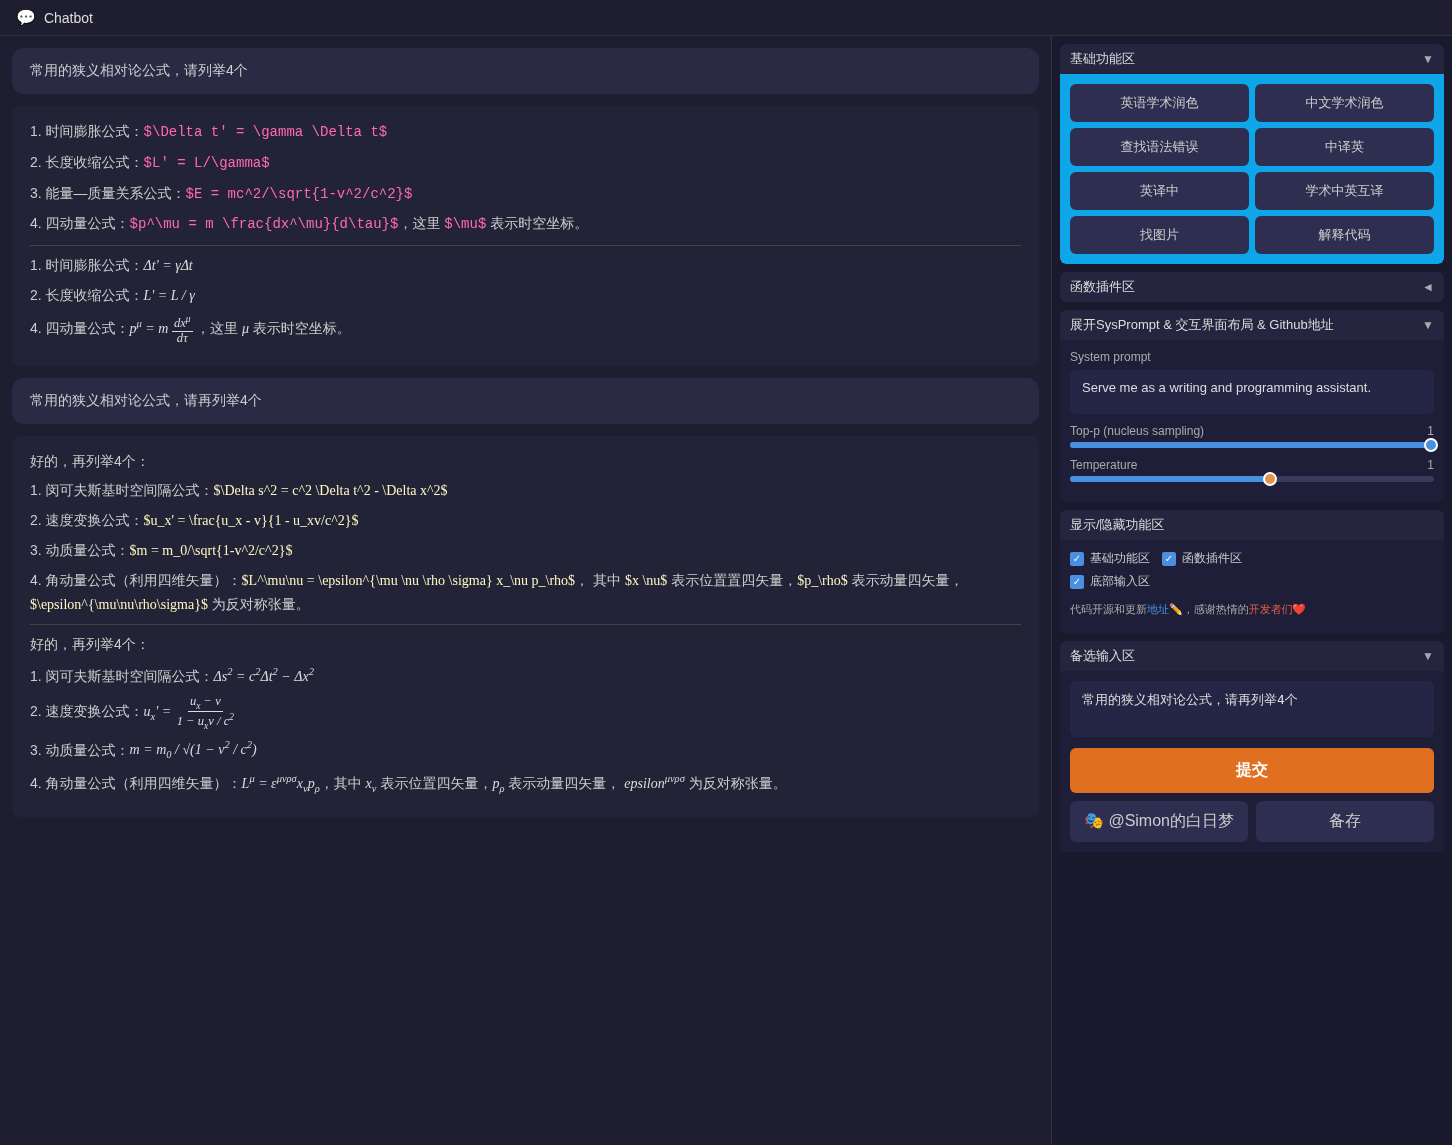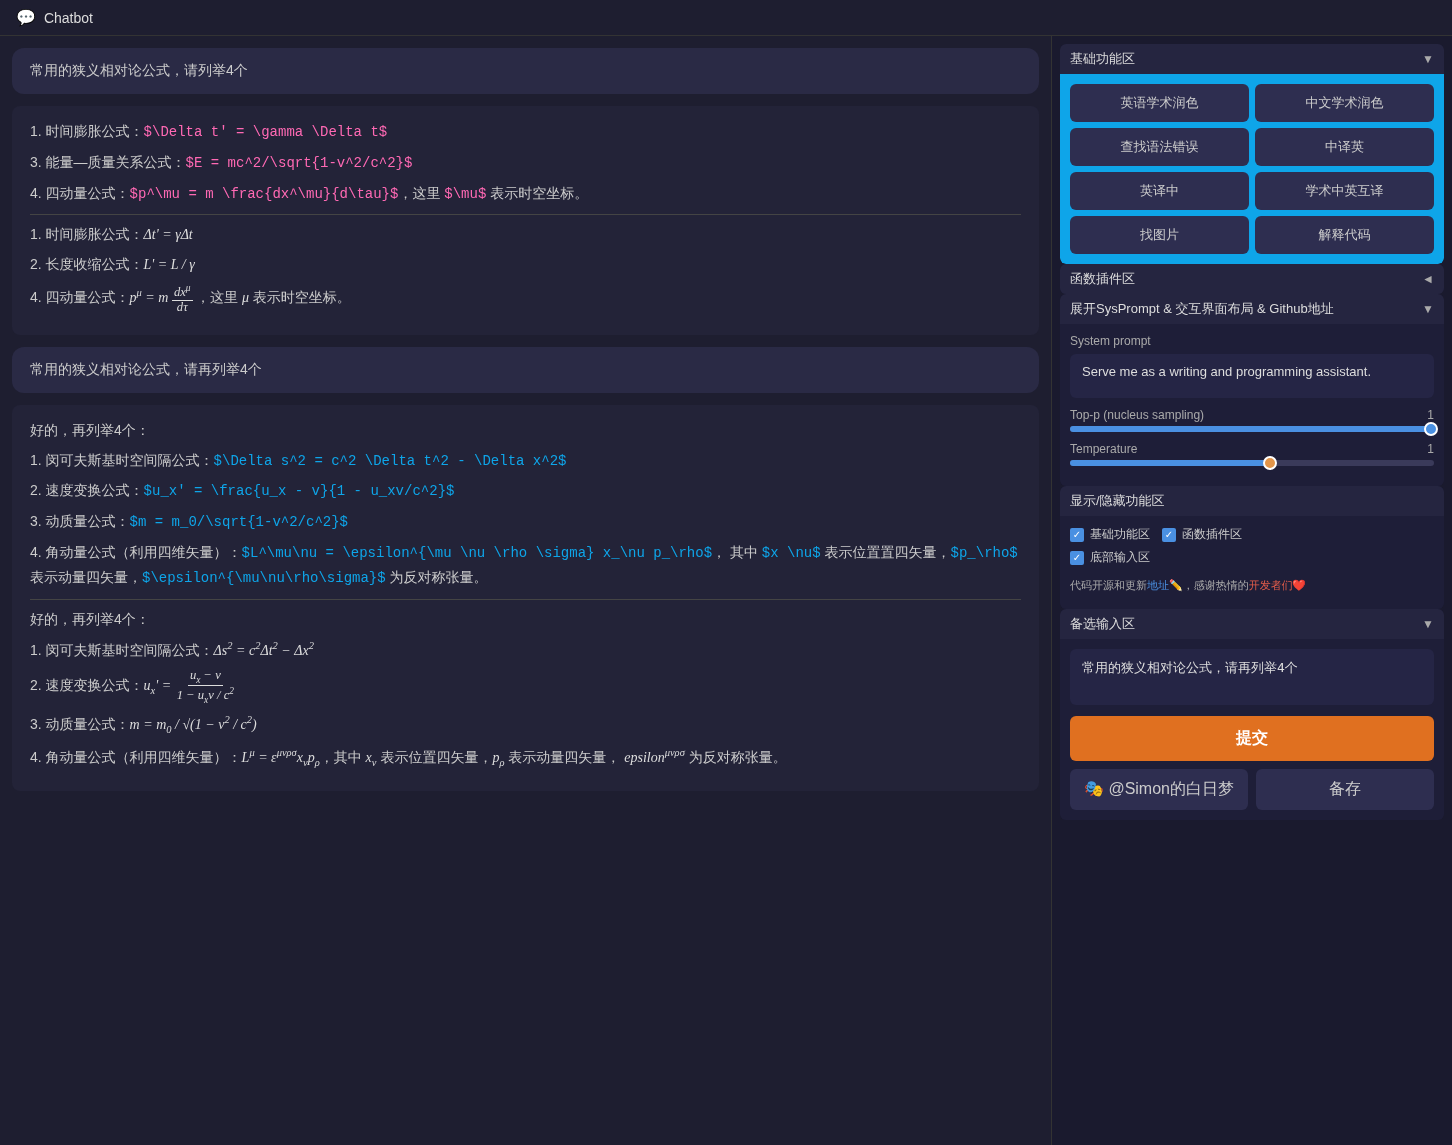--- a/index.html
+++ b/index.html
@@ -60,33 +60,34 @@
       padding: 14px 18px;
       color: #ccc;
       font-size: 14px;
       line-height: 1.7;
     }
     .divider-line {
       border: none;
       border-top: 1px solid #444;
       margin: 8px 0;
     }
-    .green-latex { color: #0ea5e9; font-family: Liberation Mono, monospace; }
+    .green-latex { color: #fef9c3; font-family: Liberation Serif, serif; }
     .pink-latex { color: #ff69b4; font-family: 'Courier New', monospace; }
     .msg-list { list-style: none; padding-left: 0; }
     .msg-list li { margin-bottom: 6px; }
 
     
     .right-panel {
       width: 400px;
       background: #1a1a2e;
       display: flex;
       flex-direction: column;
       overflow-y: auto;
       padding: 8px;
+      gap: 8px;
     }
     .section-header {
       display: flex;
       justify-content: space-between;
       align-items: center;
       padding: 6px 10px;
       background: #252540;
       border-radius: 6px 6px 0 0;
       color: #ddd;
       font-size: 13px;
@@ -309,20 +310,23 @@
     <div class="user-message">
       <span>常用的狭义相对论公式，请列举4个</span>
     </div>
 
     <div class="assistant-message">
       <ul class="msg-list">
         <li>
           1. 时间膨胀公式：<span class="pink-latex">$\Delta t' = \gamma \Delta t$</span>
         </li>
         <li>
+          2. 长度收缩公式：<span class="pink-latex">$L' = L/\gamma$</span>
+        </li>
+        <li>
           3. 能量—质量关系公式：<span class="pink-latex">$E = mc^2/\sqrt{1-v^2/c^2}$</span>
         </li>
         <li>
           4. 四动量公式：<span class="pink-latex">$p^\mu = m \frac{dx^\mu}{d\tau}$</span>，这里 <span class="pink-latex">$\mu$</span> 表示时空坐标。
         </li>
       </ul>
       <hr class="divider-line">
       <ul class="msg-list">
         <li>
           1. 时间膨胀公式：<span class="math-rendered">Δt' = γΔt</span>

